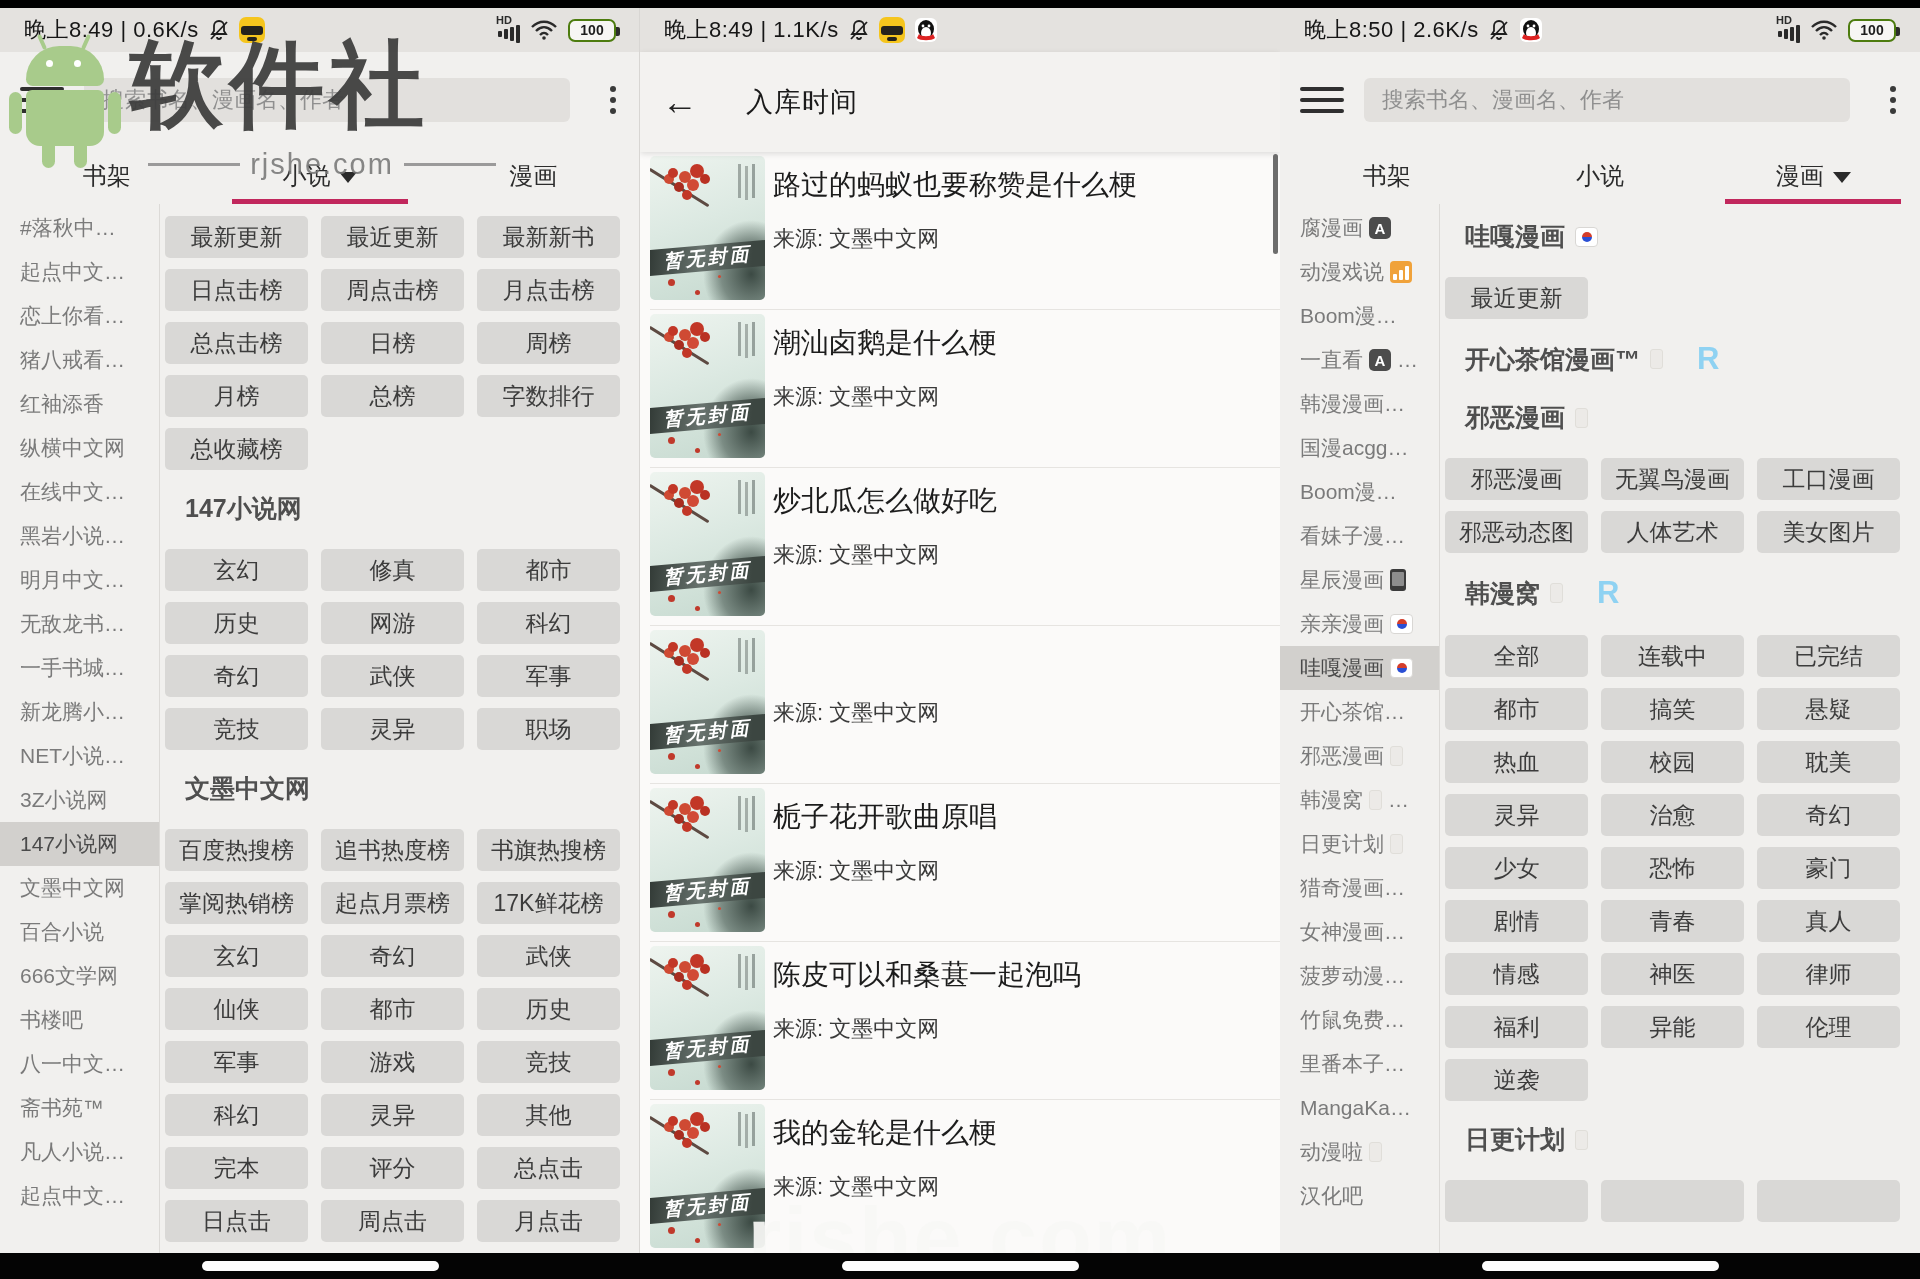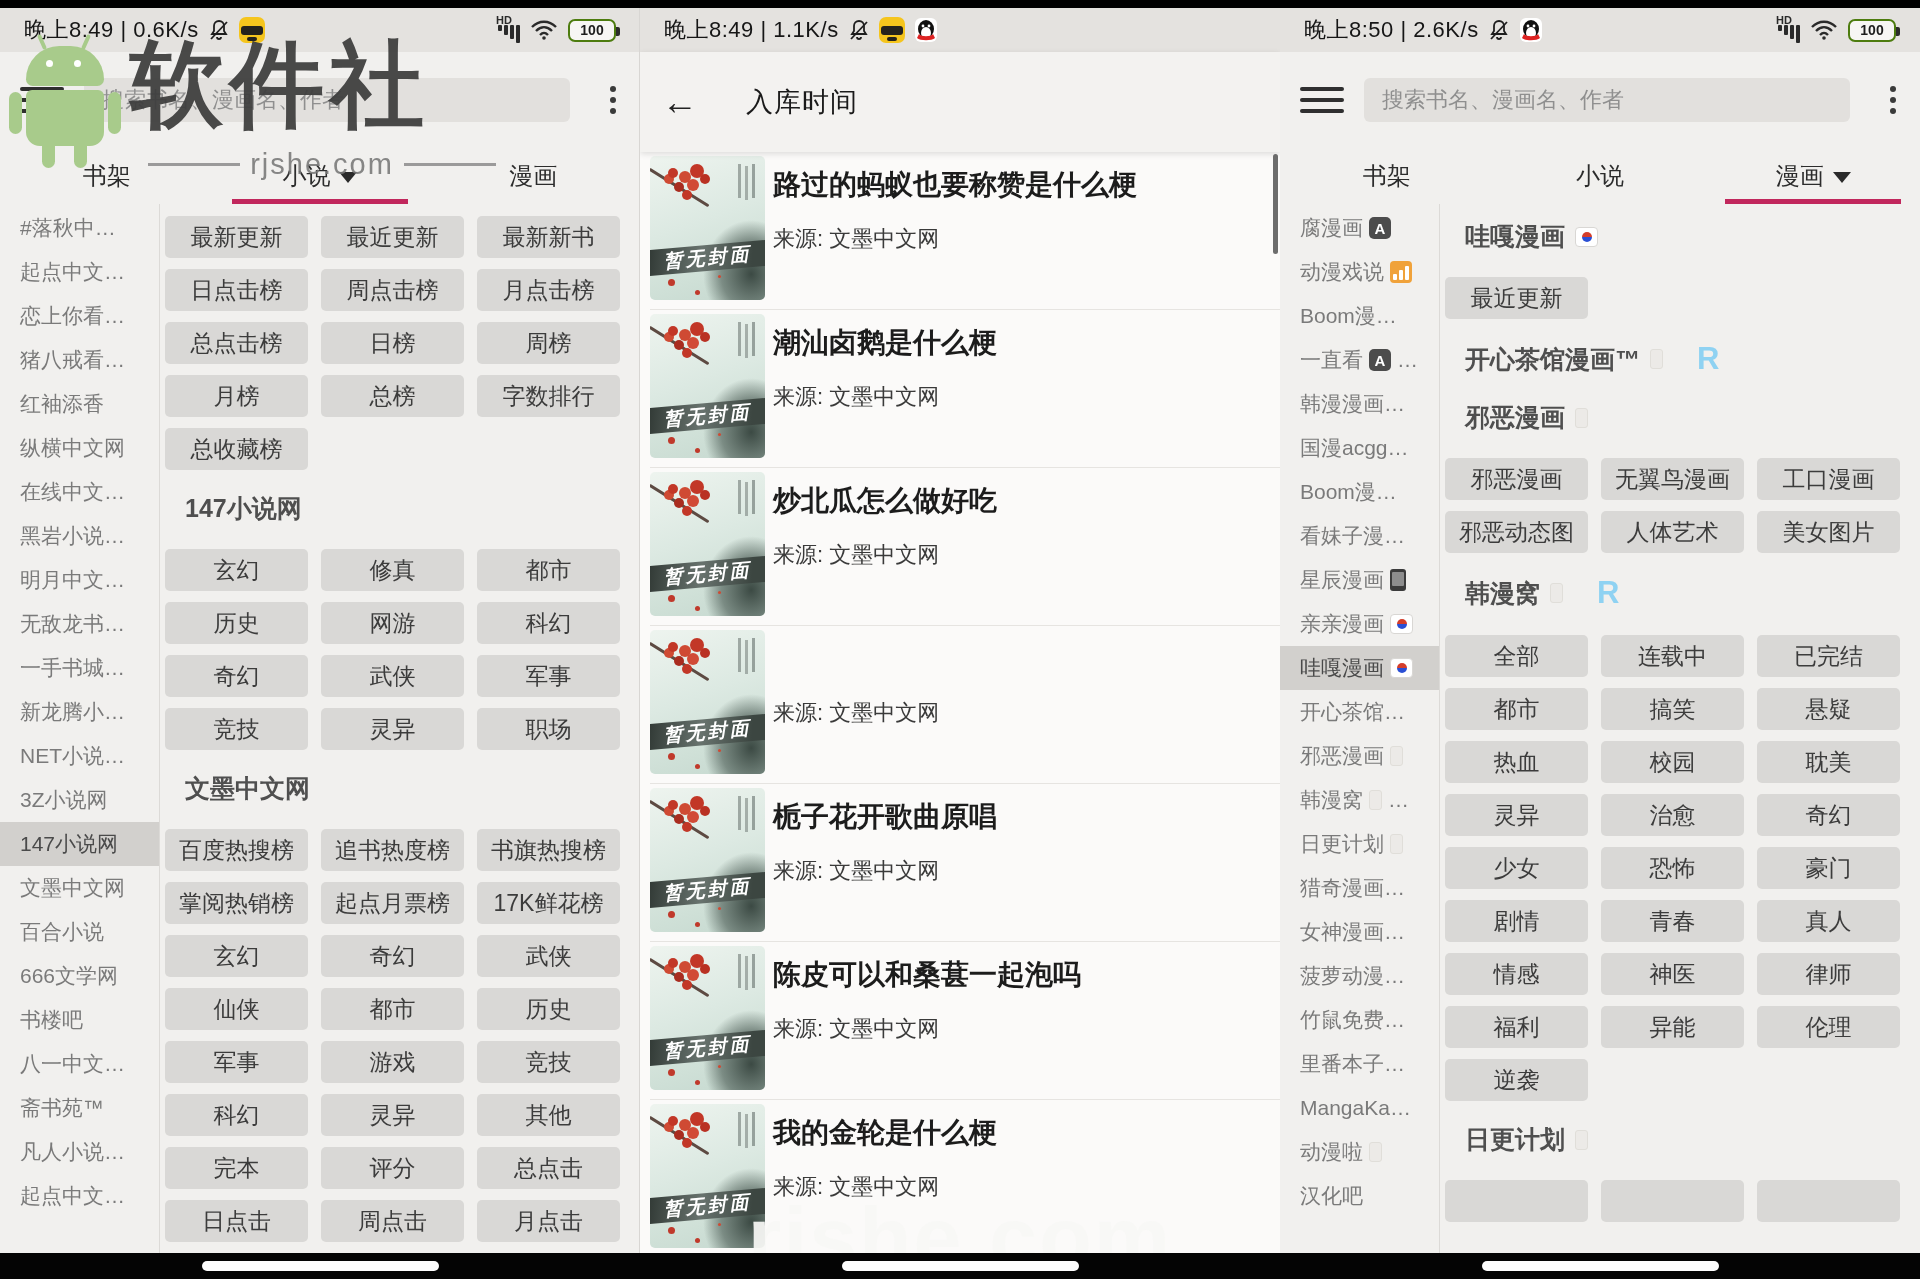--- a/index.html
+++ b/index.html
@@ -15,21 +15,21 @@
   .statusbar { height:44px; background:#e4e2df; display:flex; align-items:center;
                padding:0 24px; font-size:22px; color:#161616; gap:9px; }
   .st-text { white-space:nowrap; letter-spacing:.5px; }
   .status-right { margin-left:auto; display:flex; align-items:center; gap:10px; }
   .ic-mute, .ic-qq { display:inline-block; }
   .ic-yellow { width:26px; height:26px; border-radius:7px; background:#f5c51d; position:relative; overflow:hidden; }
   .ic-yellow:before { content:""; position:absolute; left:2px; right:2px; top:9px; height:9px;
                       background:#25231d; border-radius:3px; }
   .ic-yellow:after { content:""; position:absolute; left:8px; right:8px; bottom:2px; height:4px;
                      background:#25231d; border-radius:2px; }
-  .sig { display:flex; align-items:flex-start; gap:2px; position:relative; padding-top:8px; }
+  .sig { display:flex; align-items:center; gap:2px; position:relative; padding-top:8px; }
   .sig .hd { position:absolute; top:-3px; left:-2px; font-size:11px; font-weight:bold; color:#2a2a2a; }
   .sig i { display:block; width:4px; background:#2a2a2a; border-radius:1px; }
   .batt { width:48px; height:23px; border:2px solid #4d7c0f; border-radius:7px; display:flex;
           align-items:center; justify-content:center; font-size:14px; color:#1d1d1d; position:relative;
           background:#f7f6f4; font-weight:bold; }
   .batt:after { content:""; position:absolute; right:-6px; top:6px; width:4px; height:9px;
                 background:#2c2c2c; border-radius:0 2px 2px 0; }
 
   
   .appbar { height:96px; display:flex; align-items:center; padding:0 20px; position:relative; }
@@ -82,21 +82,21 @@
   .trail-ellipsis { color:#7a7a7a; }
 
   
   .mid-header { height:100px; background:#f3f2f0; display:flex; align-items:center; padding:0 22px;
                 box-shadow:0 2px 6px rgba(0,0,0,.12); position:relative; z-index:3; }
   .back-arrow { font-size:36px; color:#222; width:44px; cursor:pointer; line-height:1; }
   .mid-title { font-size:27px; color:#1a1a1a; margin-left:40px; letter-spacing:1px; }
   .list { position:relative; }
   .list-item { position:relative; height:158px; }
   .li-divider { position:absolute; left:10px; right:0; bottom:0; height:1px; background:#e6e4e1; }
-  .li-title { position:absolute; left:133px; top:14px; font-size:28px; color:#1c1c1c; white-space:nowrap;font-weight:bold; }
+  .li-title { position:absolute; left:133px; top:14px; font-size:28px; color:#1c1c1c; white-space:nowrap; }
   .li-source { position:absolute; left:133px; top:72px; font-size:22px; color:#3a3a3a; }
   .mid-scrollbar { position:absolute; right:2px; top:146px; width:5px; height:100px; background:#4a4a4a;
                    border-radius:3px; opacity:.8; z-index:4; }
 
   
   .cover { position:absolute; left:10px; top:4px; width:115px; height:144px; border-radius:5px; overflow:hidden;
            background:linear-gradient(160deg,#eef4ef 0%,#dce9e2 45%,#cfe0d7 75%,#c5d8cf 100%); }
   .cv-ink { position:absolute; inset:0;
             background:radial-gradient(58% 52% at 88% 82%, rgba(52,66,60,.95) 0%, rgba(70,86,79,.6) 45%, rgba(90,106,99,0) 72%); }
   .cv-branch { position:absolute; left:-6px; top:30px; width:70px; height:3px; background:#5d4a42;

